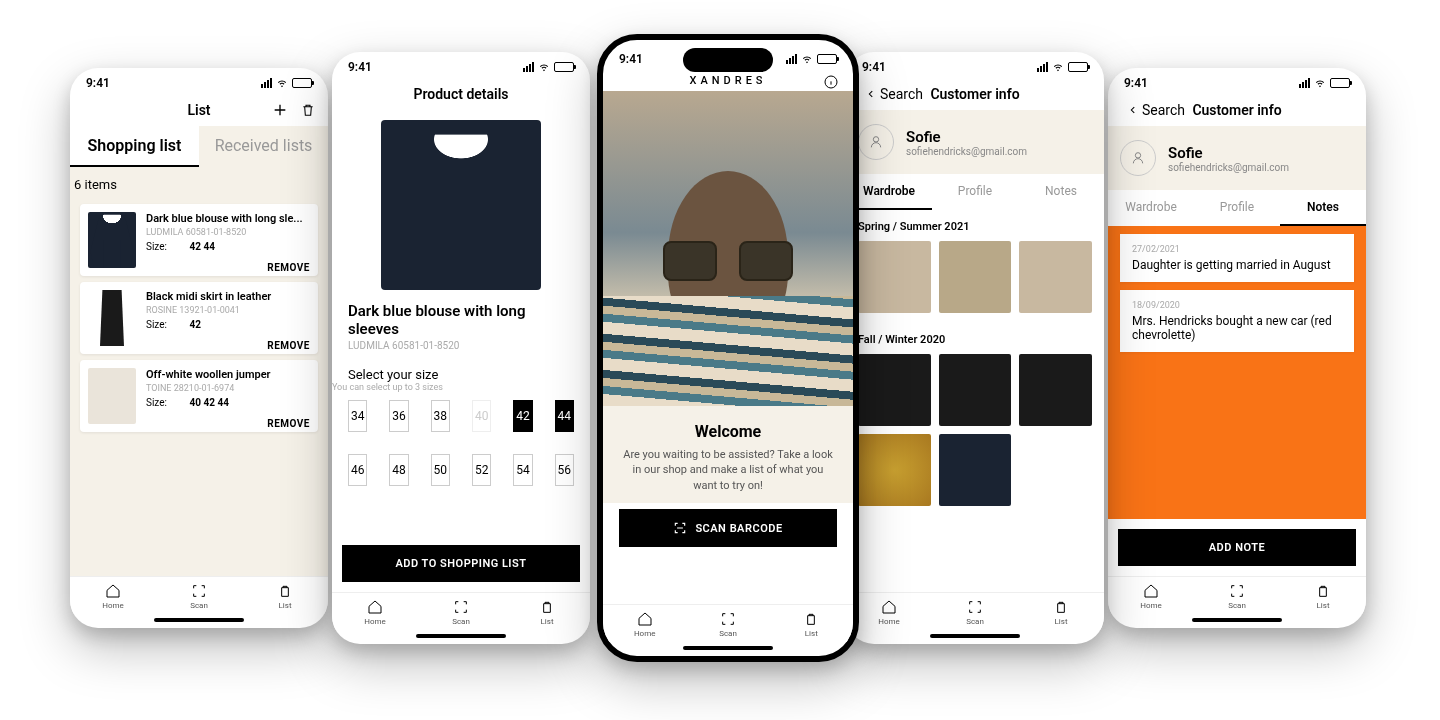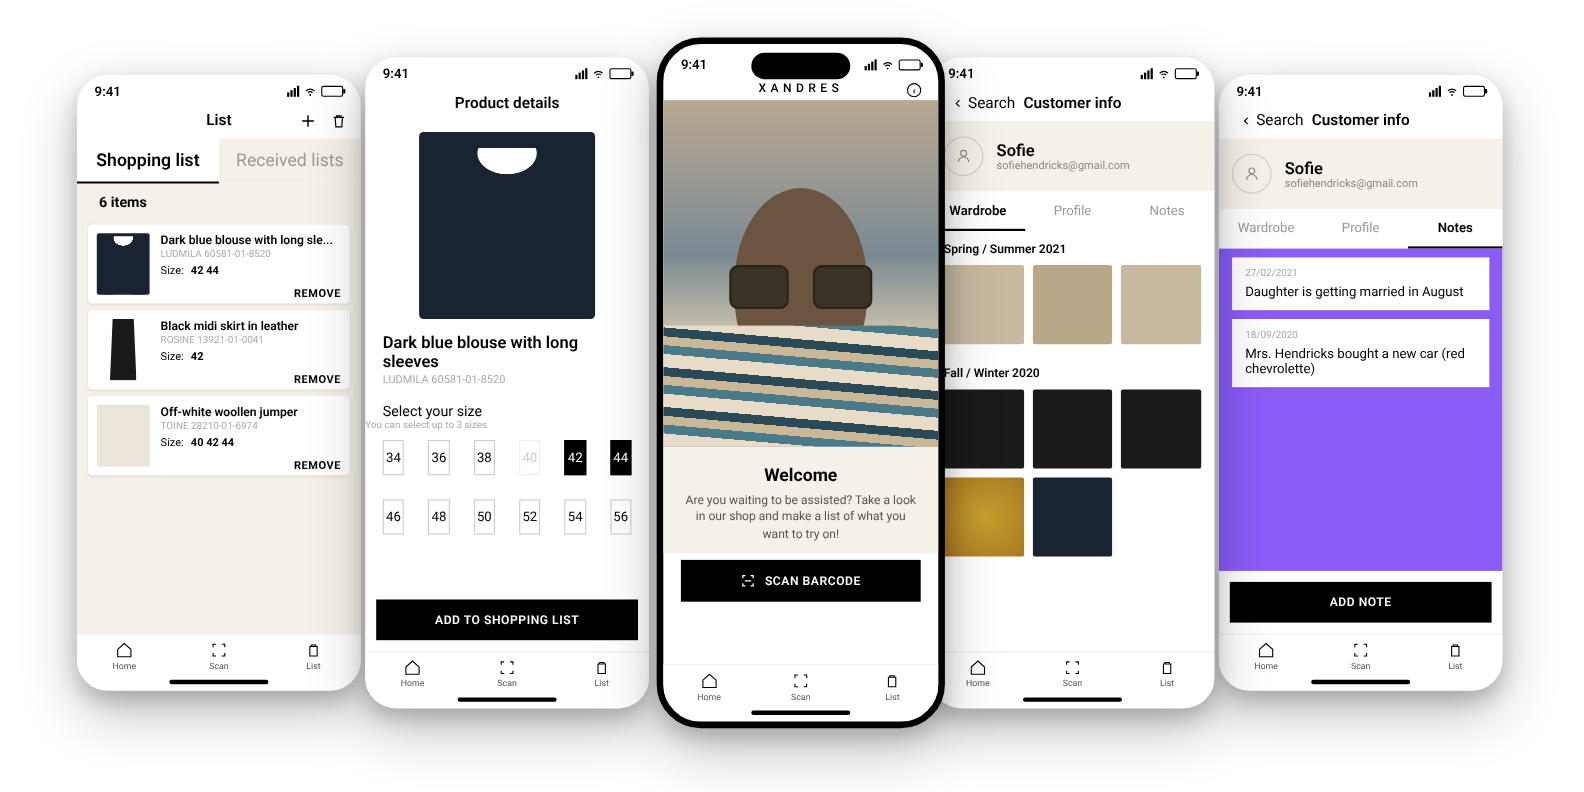--- a/index.html
+++ b/index.html
@@ -18,29 +18,29 @@
   .battery .fill { background: #000; height: 100%; width: 85%; }
   .notch { position: absolute; top: 8px; left: 50%; transform: translateX(-50%); width: 90px; height: 24px; background: #000; border-radius: 14px; }
   .header { padding: 8px 12px; font-size: 14px; font-weight: 600; text-align: center; position: relative; }
   .header .left { position: absolute; left: 20px; top: 8px; font-weight: 400; display:flex; align-items:center; gap:4px; }
   .header .right { position: absolute; right: 12px; top: 8px; display:flex; gap:12px; }
   .icon-btn { width: 16px; height: 16px; display: inline-flex; align-items: center; justify-content: center; cursor: pointer; }
   .tabs { display: flex; }
   .tab { flex: 1; padding: 10px 4px; font-size: 16px; text-align: center; color: #999; cursor: pointer; border-bottom: 2px solid transparent; background:#f5f1e8; }
   .tab.active { color: #000; background:#fff; border-bottom-color: #000; font-weight:600; }
   .content { flex: 1; overflow: hidden; background:#f5f1e8; }
-  .section-title { padding: 10px 20px 6px; font-size: 13px; font-weight: 700; }
+  .section-title { padding: 10px 4px 6px; font-size: 13px; font-weight: 400; }
   .list-card { background: #fff; margin: 6px 10px; border-radius: 4px; padding: 8px; display: flex; gap: 10px; font-size: 11px; box-shadow: 0 1px 3px rgba(0,0,0,.08); }
   .list-card .thumb { width: 48px; height: 56px; background: #1a2332; border-radius: 2px; flex-shrink: 0; }
   .list-card .thumb.white { background: #eae4da; }
   .list-card .info { flex: 1; }
   .list-card .name { font-weight: 600; font-size: 11px; white-space: nowrap; overflow: hidden; text-overflow: ellipsis; }
   .list-card .sku { color: #aaa; font-size: 9px; margin-top: 2px; }
   .list-card .size { font-size: 10px; margin-top: 4px; }
-  .list-card .size b { margin-left: 4px; }
+  .list-card .size b { margin-left: 20px; }
   .list-card .remove { position: absolute; right: 18px; margin-top: 50px; font-size: 10px; font-weight: 700; letter-spacing: .5px; }
   .big-btn { background: #000; color: #fff; margin: 10px; padding: 12px; text-align: center; font-size: 11px; font-weight: 600; letter-spacing: .5px; cursor: pointer; }
   .bottom-nav { display: flex; border-top: 1px solid #eee; background: #fff; }
   .nav-item { flex: 1; padding: 6px 0 4px; text-align: center; font-size: 8px; color: #555; cursor: pointer; }
   .nav-item svg { display: block; margin: 0 auto 2px; }
   .home-ind { height: 4px; width: 90px; background: #000; border-radius: 4px; margin: 4px auto 6px; }
   
   .prod-img { width: 160px; height: 170px; margin: 10px auto; background: #1a2332; border-radius: 4px; }
   .prod-title { font-size: 15px; font-weight: 600; padding: 2px 16px; }
   .prod-sku { font-size: 10px; color: #aaa; padding: 0 16px 10px; }
@@ -393,21 +393,21 @@
     <div>
       <div class="cust-name">Sofie</div>
       <div class="cust-email">sofiehendricks@gmail.com</div>
     </div>
   </div>
   <div class="cust-tabs">
     <div class="ctab">Wardrobe</div>
     <div class="ctab">Profile</div>
     <div class="ctab active">Notes</div>
   </div>
-  <div class="content" style="background:#8b5cf6;">
+  <div class="content" style="background:#f97316;">
     <div class="note-card">
       <div class="date">27/02/2021</div>
       <div class="text">Daughter is getting married in August</div>
     </div>
     <div class="note-card">
       <div class="date">18/09/2020</div>
       <div class="text">Mrs. Hendricks bought a new car (red chevrolette)</div>
     </div>
   </div>
   <div class="big-btn">ADD NOTE</div>

